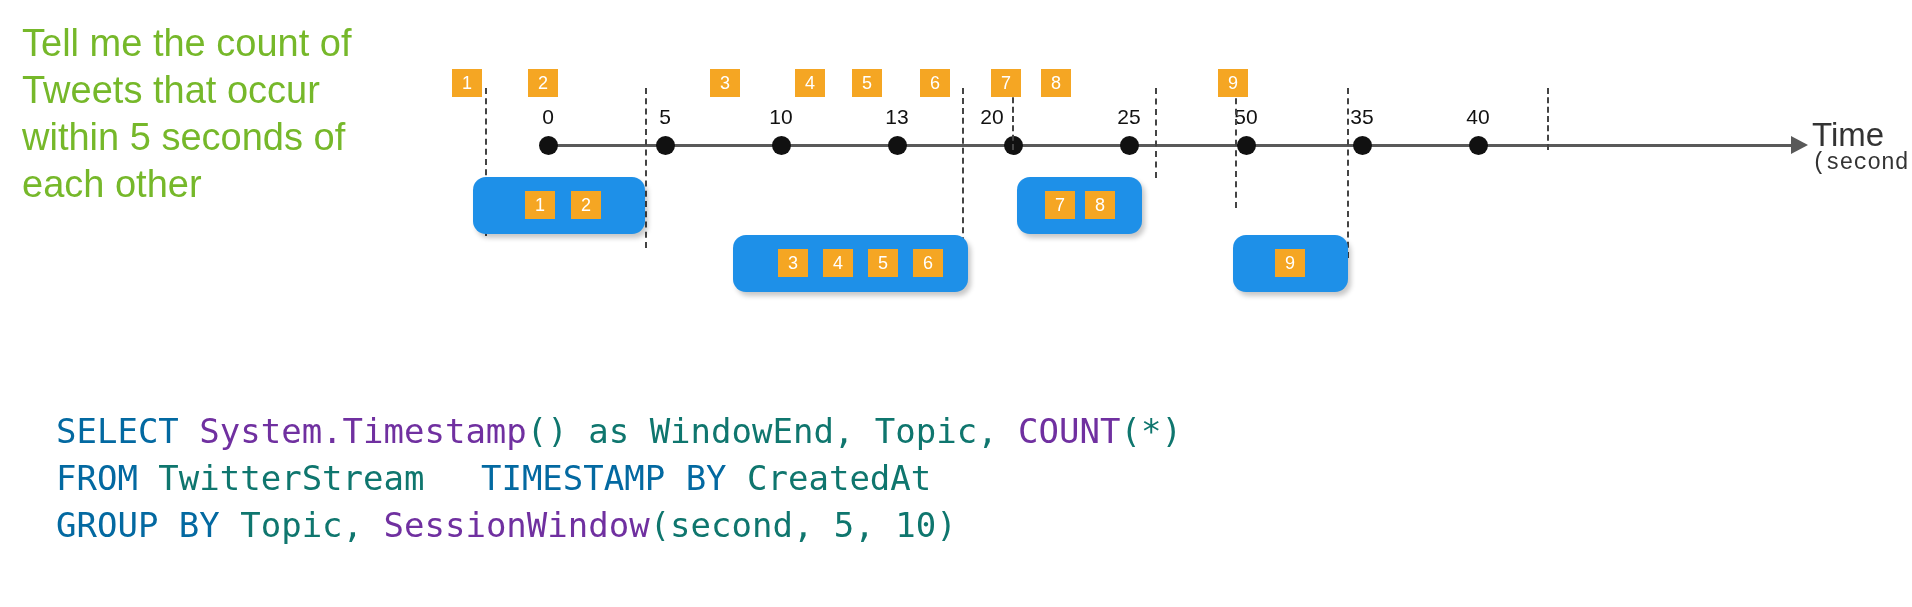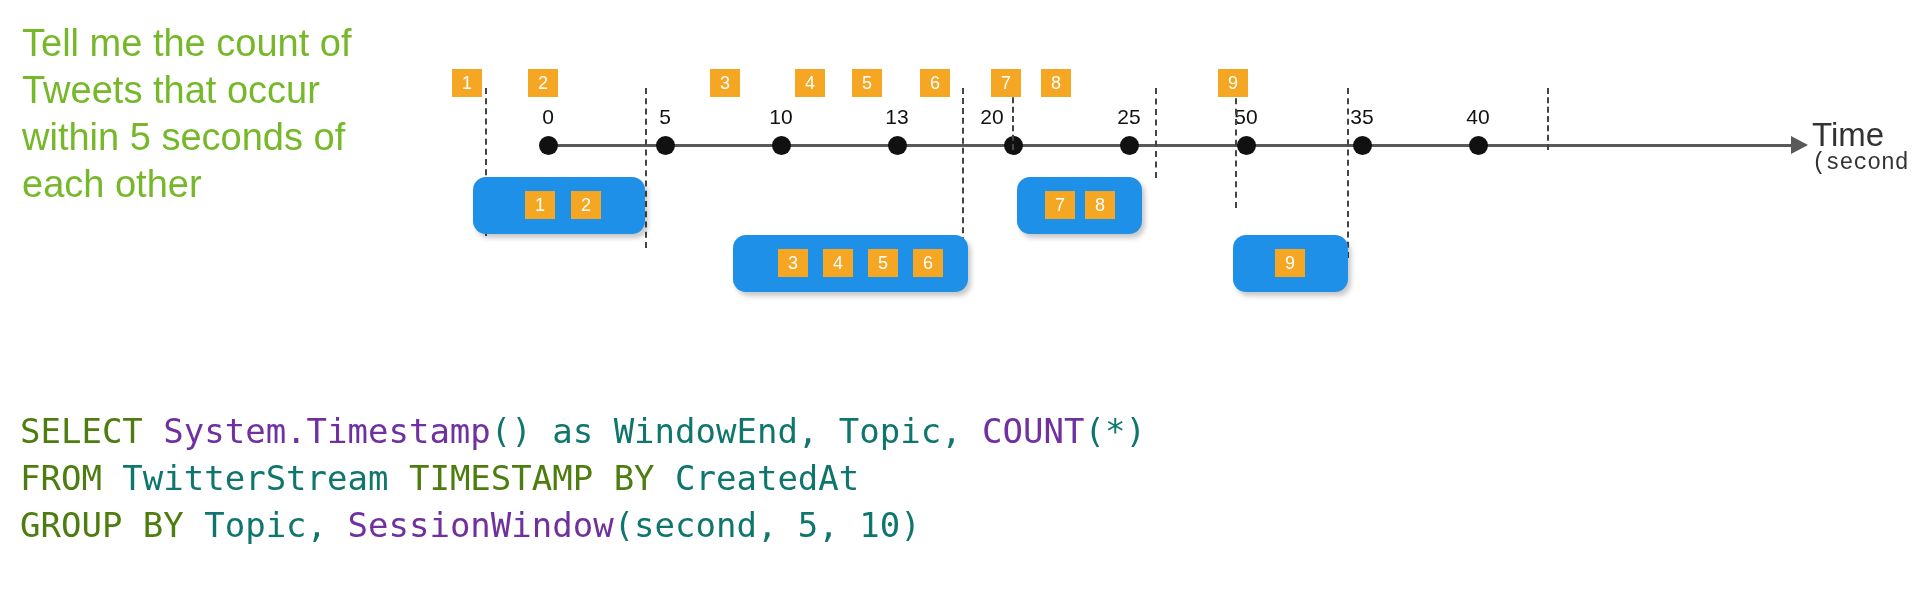--- a/index.html
+++ b/index.html
@@ -130,21 +130,21 @@
   
   .sql{
     position:absolute;
     left:20px; top:408px;
     font-family:"DejaVu Sans Mono",monospace;
     font-size:34px;
     line-height:47px;
     white-space:pre;
     color:#000000;
   }
-  .kw-cyan{color:#4d7c0f;}
+  .kw-cyan{color:#0369a1;margin-left:36px;}
   .kw-purple{color:#7030A0;}
   .kw-plain{color:#0f766e;}
 </style>
 </head>
 <body>
 
 <div id="slide">
 
   <div class="question">Tell me the count of Tweets that occur within 5 seconds of each other</div>
 

